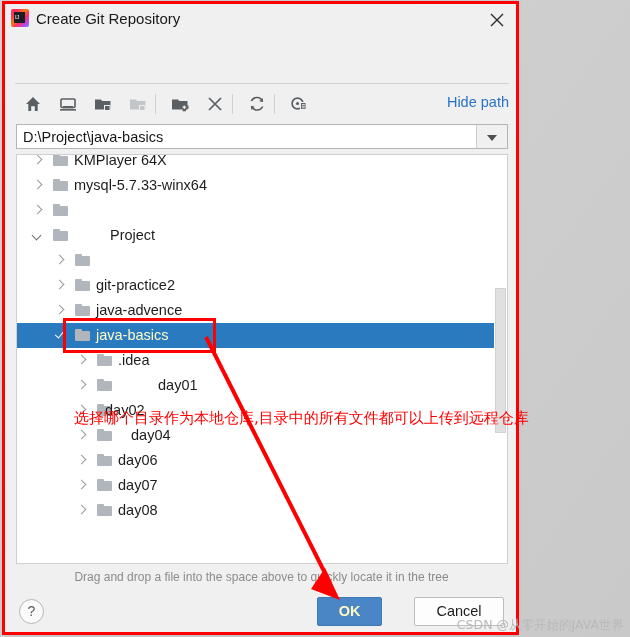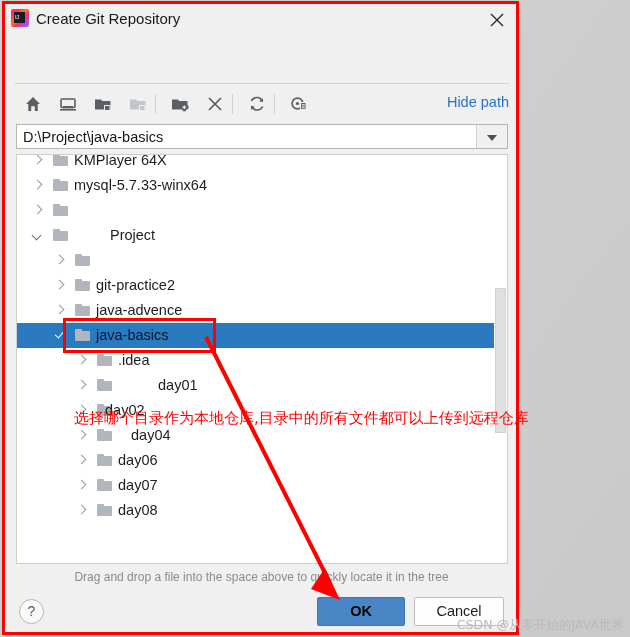--- a/index.html
+++ b/index.html
@@ -201,21 +201,21 @@
     width: 490px;
   }
   .tree-row {
     position: relative;
     height: 25px;
     line-height: 25px;
     white-space: nowrap;
     cursor: pointer;
   }
   .tree-row.selected { background: #2a7ac0; }
-  .tree-row.selected .tree-label { color: #0f172a; }
+  .tree-row.selected .tree-label { color: #fef9c3; }
   .twisty {
     position: absolute;
     top: 8px;
     width: 9px;
     height: 9px;
   }
   .twisty.collapsed::before {
     content: "";
     position: absolute;
     left: 1px; top: 0px;
@@ -321,26 +321,26 @@
     font-size: 14px;
     line-height: 23px;
     text-align: center;
     cursor: pointer;
     box-sizing: border-box;
   }
   #ok-button {
     position: absolute;
     left: 312px;
     top: 594px;
-    width: 88px;
+    width: 65px;
     height: 29px;
     background: #4a86c5;
     border: 1px solid #3e79b6;
     border-radius: 2px;
-    color: #000000;
+    color: #fef9c3;
     font-size: 14.5px;
     font-weight: bold;
     line-height: 27px;
     text-align: center;
     cursor: pointer;
     box-sizing: border-box;
   }
   #cancel-button {
     position: absolute;
     left: 409px;

